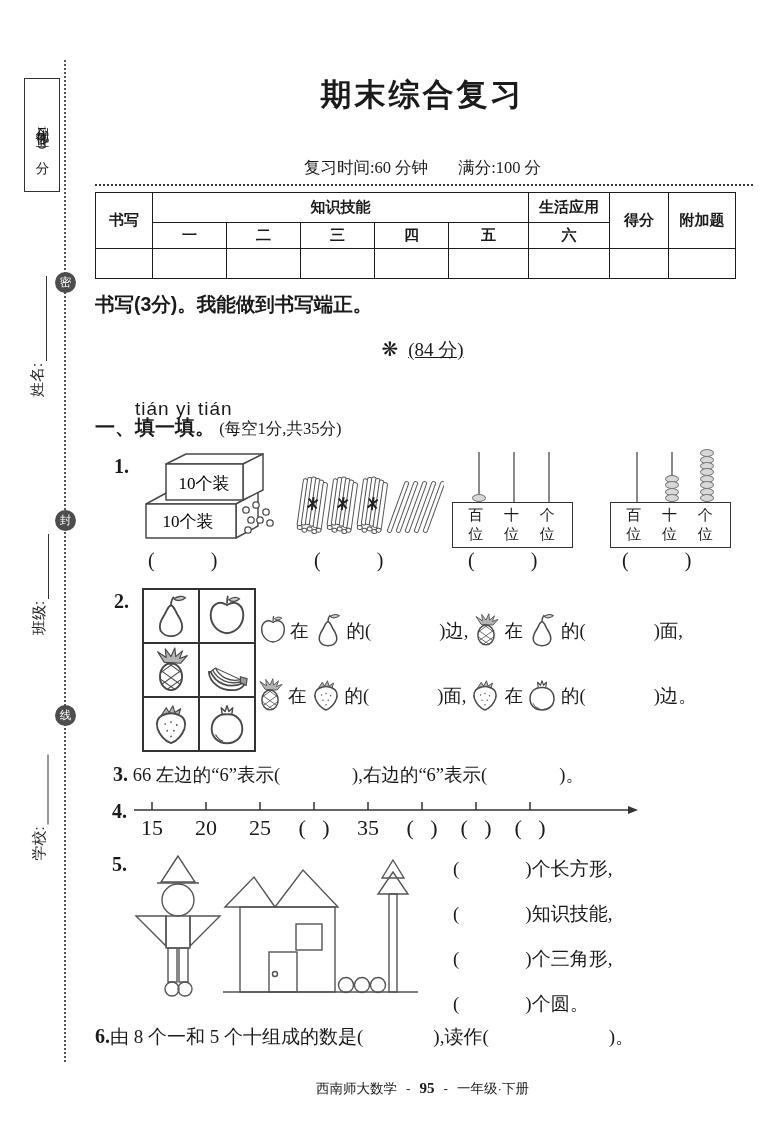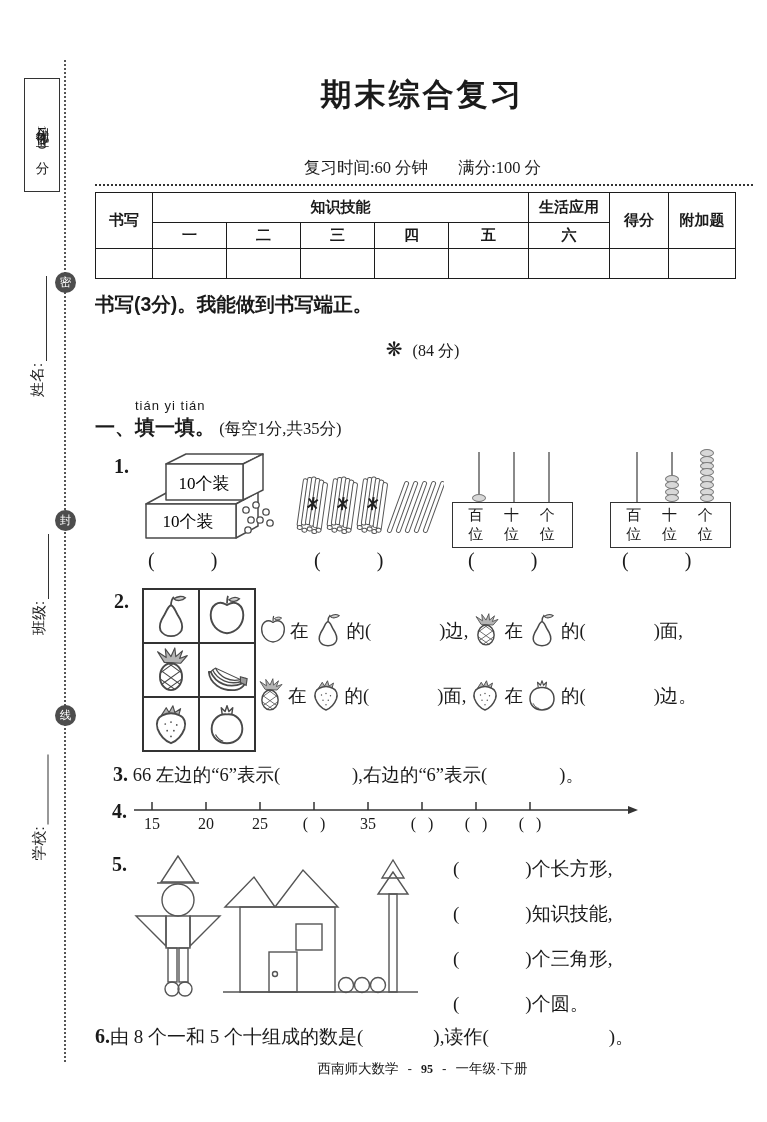--- a/index.html
+++ b/index.html
@@ -35,24 +35,24 @@
   .tr1{height:30px;}.tr2{height:26px;}.tr3{height:30px;}
 
   .writing-note{left:95px;top:291px;font-size:19.5px;font-weight:bold;
     font-family:"Liberation Sans","DejaVu Sans",sans-serif;}
 
   .section-line{left:95px;top:337px;width:655px;display:flex;justify-content:center;
     align-items:baseline;gap:10px;}
   .section-flower{font-size:20px;font-family:"DejaVu Sans",sans-serif;}
   .section-title{font-size:23px;font-weight:bold;letter-spacing:6px;
     font-family:"Liberation Sans","DejaVu Sans",sans-serif;}
-  .section-points{font-size:16px;}
+  .section-points{font-size:19px;text-decoration:underline;}
 
   .q-heading{left:95px;top:414px;font-size:16.5px;}
-  .q-heading .pinyin{position:absolute;top:-16px;left:40px;font-size:13px;
+  .q-heading .pinyin{position:absolute;top:-16px;left:40px;font-size:19px;
     font-family:"Liberation Sans","DejaVu Sans",sans-serif;letter-spacing:1px;}
   .q-heading .bold-part{font-size:20px;font-weight:bold;
     font-family:"Liberation Sans","DejaVu Sans",sans-serif;}
 
   .qnum{font-size:20px;font-weight:bold;}
   .qtext{font-size:18.5px;}
   .gap{display:inline-block;}
   .pb{font-size:20px;}
 
   
@@ -68,27 +68,27 @@
   .ab-label{width:17px;word-break:break-all;line-height:1.25;font-size:15px;}
 
   
   .fruit-grid{left:142px;top:588px;border:1.6px solid #333;display:grid;
     grid-template-columns:56px 56px;grid-template-rows:54px 54px 54px;}
   .fcell{border:0.8px solid #333;display:flex;align-items:center;justify-content:center;}
   .sentence{display:flex;align-items:center;font-size:18.5px;white-space:nowrap;}
   .fi{vertical-align:middle;margin:0 1px;}
 
   
-  .nl-label{position:absolute;top:17px;width:44px;text-align:center;font-size:16px;}
+  .nl-label{position:absolute;top:17px;width:44px;text-align:center;font-size:22px;}
 
   .q5-blank{font-size:19px;position:absolute;left:453px;white-space:nowrap;}
 
   .footer{left:95px;top:1060px;width:655px;display:flex;justify-content:center;gap:9px;
     font-size:13.5px;font-family:"Liberation Sans","DejaVu Sans",sans-serif;align-items:baseline;}
-  .footer .pg{font-weight:bold;font-size:12px;font-family:"Liberation Serif",serif;}
+  .footer .pg{font-weight:bold;font-size:15px;font-family:"Liberation Serif",serif;margin-top:20px;}
 
   svg text{font-family:"Liberation Serif","DejaVu Serif",serif;}
 </style>
 </head>
 <body>
 
 <svg width="0" height="0" style="position:absolute">
   <defs>
     <symbol id="f-pear" viewBox="0 0 48 48">
       <path d="M24,13 C21,13 20,18 17,23 C13,29 11,34 13,39 C15,43 20,45 24,45 C28,45 33,43 35,39 C37,34 35,29 31,23 C28,18 27,13 24,13 Z" fill="#fff" stroke="#4a4a4a" stroke-width="2"></path>

